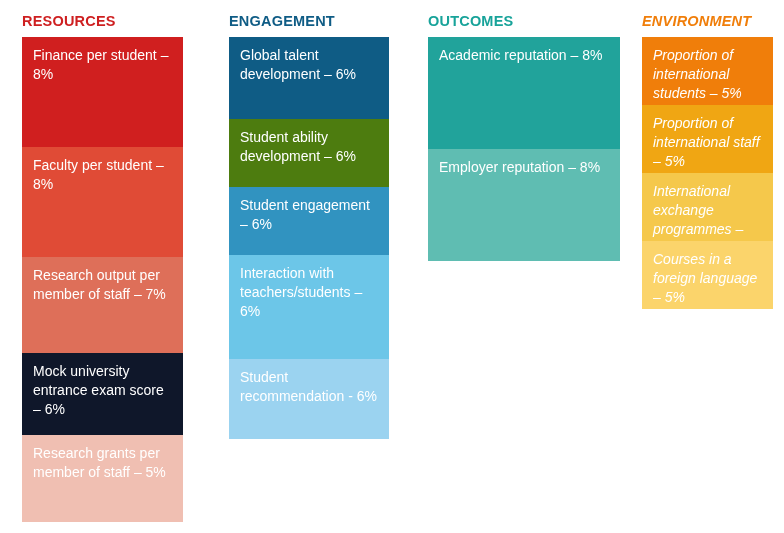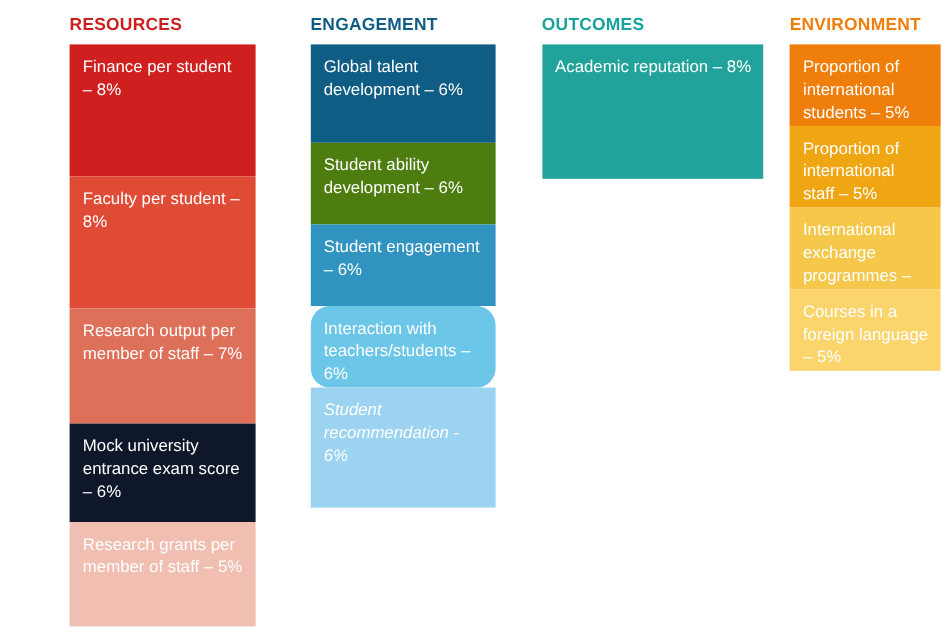--- a/index.html
+++ b/index.html
@@ -56,24 +56,24 @@
     color: #ffffff;
     font-size: 14px;
     line-height: 1.37;
     font-weight: normal;
     overflow: hidden;
   }
   .band-label {
     display: block;
   }
   
-  .col-resources  { width: 161px; margin-right: 46px; margin-left: 36px; }
+  .col-resources  { width: 161px; margin-right: 46px; }
   .col-engagement { width: 160px; margin-right: 39px; }
   .col-outcomes   { width: 192px; margin-right: 22px; }
-  .col-environment{ width: 131px; margin-right: 0; }
+  .col-environment{ width: 131px; margin-right: 0; font-style: italic; }
 </style>
 </head>
 <body>
 
 <div id="board">
   <div class="columns">
       <div class="column col-resources">
         <div class="col-header" style="color: rgb(206, 31, 32);">RESOURCES</div>
         <div class="bands">
           <div class="band" style="background: rgb(208, 31, 31); height: 110px;">
@@ -98,33 +98,36 @@
         <div class="bands">
           <div class="band" style="background: rgb(15, 92, 133); height: 82px;">
             <span class="band-label">Global talent development – 6%</span>
           </div>
           <div class="band" style="background: #4d7c0f; height: 68px;">
             <span class="band-label">Student ability development – 6%</span>
           </div>
           <div class="band" style="background: rgb(49, 147, 192); height: 68px;">
             <span class="band-label">Student engagement – 6%</span>
           </div>
-          <div class="band" style="background: rgb(108, 198, 232); height: 68px; border-radius: 16px;">
+          <div class="band" style="background: rgb(108, 198, 232); height: 104px;">
             <span class="band-label">Interaction with teachers/students – 6%</span>
           </div>
-          <div class="band" style="background: rgb(155, 211, 240); height: 100px; font-style: italic;">
+          <div class="band" style="background: rgb(155, 211, 240); height: 80px;">
             <span class="band-label">Student recommendation - 6%</span>
           </div>
         </div>
       </div>
       <div class="column col-outcomes">
         <div class="col-header" style="color: rgb(24, 163, 154);">OUTCOMES</div>
         <div class="bands">
           <div class="band" style="background: rgb(33, 163, 155); height: 112px;">
             <span class="band-label">Academic reputation – 8%</span>
+          </div>
+          <div class="band" style="background: rgb(95, 189, 178); height: 112px;">
+            <span class="band-label">Employer reputation – 8%</span>
           </div>
         </div>
       </div>
       <div class="column col-environment">
         <div class="col-header" style="color: rgb(240, 126, 10);">ENVIRONMENT</div>
         <div class="bands">
           <div class="band" style="background: rgb(240, 126, 10); height: 68px;">
             <span class="band-label">Proportion of international students – 5%</span>
           </div>
           <div class="band" style="background: rgb(240, 166, 19); height: 68px;">

